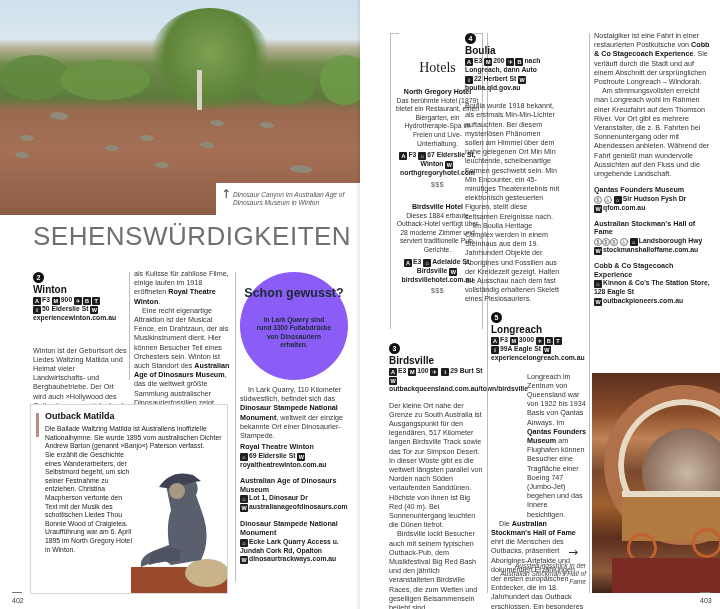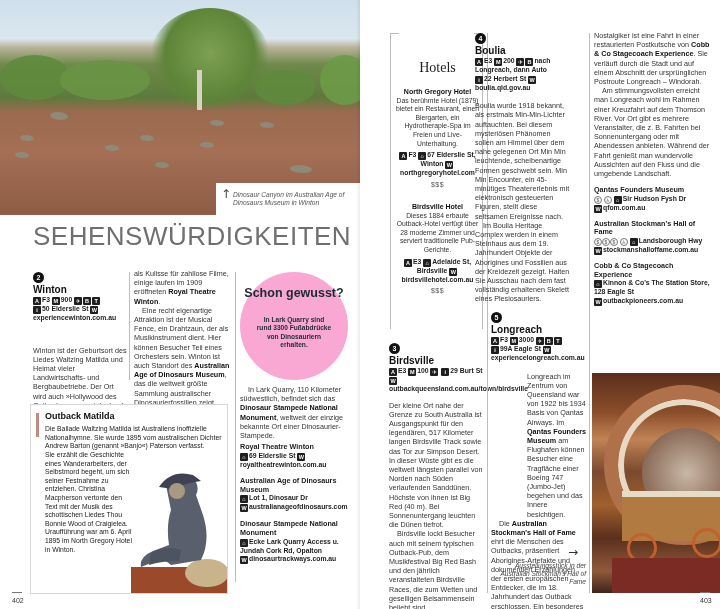--- a/index.html
+++ b/index.html
@@ -32,21 +32,21 @@
   .ico { display: inline-block; min-width: 8px; height: 8px; background: #1f1f1f; color: #fff; font-size: 5.5px; line-height: 8px; text-align: center; border-radius: 1px; padding: 0 1px; vertical-align: -1px; margin-right: 1px; font-weight: bold; }
   .ico-round { display: inline-block; width: 8px; height: 8px; border: 0.8px solid #777; border-radius: 50%; color: #777; font-size: 5px; line-height: 7px; text-align: center; vertical-align: -1px; }
   .body-text { font-size: 7.2px; line-height: 9.2px; color: #333; }
   .body-text b { color: #111; }
   .indent { text-indent: 8px; }
 
   .col { position: absolute; }
   .vrule { position: absolute; width: 1px; background: #bdbdbd; }
 
   
-  .fact-circle { position: absolute; left: 240px; top: 272px; width: 108px; height: 108px; border-radius: 50%; background: #f9a8d4; text-align: center; }
+  .fact-circle { position: absolute; left: 240px; top: 272px; width: 108px; height: 108px; border-radius: 50%; background: #8b5cf6; text-align: center; }
   .fact-title { position: absolute; left: 0; top: 15px; width: 108px; font-size: 12.5px; line-height: 13px; font-weight: bold; color: #1b2a33; }
   .fact-text { position: absolute; left: 16px; top: 44px; width: 76px; font-size: 6.6px; line-height: 8.4px; font-weight: bold; color: #1b2a33; }
 
   
   .matilda-box { position: absolute; left: 30px; top: 404px; width: 198px; height: 190px; border: 1px solid #d7d7d7; background: #fff; overflow: hidden; }
   .matilda-bar { position: absolute; left: 5px; top: 8px; width: 3px; height: 24px; background: #c08a84; }
   .matilda-title { position: absolute; left: 14px; top: 7px; font-weight: bold; font-size: 9px; color: #111; }
   .matilda-text1 { position: absolute; left: 14px; top: 20px; width: 180px; font-size: 6.8px; line-height: 8.6px; color: #222; }
   .matilda-text2 { position: absolute; left: 14px; top: 46px; width: 90px; font-size: 6.8px; line-height: 8.6px; color: #222; }
   .statue { position: absolute; left: 100px; top: 50px; width: 100px; height: 140px; }
@@ -110,21 +110,21 @@
       <span class="ico">✈</span><span class="ico">B</span><span class="ico">T</span><br>
       <span class="ico">i</span><span>50 Elderslie St</span>
       <span class="ico">W</span><br>
       <span>experiencewinton.com.au</span>
     </div>
     <div class="body-text" style="margin-top:23px;">Winton ist der Geburtsort des Liedes Waltzing Matilda und Heimat vieler Landwirtschafts- und Bergbaubetriebe. Der Ort wird auch »Hollywood des Outbacks« genannt: Im Laufe der Jahre diente er</div>
   </div>
   <div class="vrule" style="left:129px;top:272px;height:108px;"></div>
 
   <div class="col body-text" style="left:134px;top:269px;width:100px;">
-    <span>als Kulisse für zahllose Filme, einige laufen im 1909 eröffneten </span><b>Royal Theatre Winton</b><span>.</span>
+    <span>als Kulisse für zahllose Filme, einige laufen im 1918 eröffneten </span><b>Royal Theatre Winton</b><span>.</span>
     <div class="indent"><span>Eine recht eigenartige Attraktion ist der Musical Fence, ein Drahtzaun, der als Musikinstrument dient. Hier können Besucher Teil eines Orchesters sein. Winton ist auch Standort des </span><b>Australian Age of Dinosaurs Museum</b><span>, das die weltweit größte Sammlung australischer Dinosaurierfossilien zeigt.</span></div>
   </div>
   <div class="vrule" style="left:235px;top:272px;height:310px;"></div>
 
   <div class="fact-circle">
     <div class="fact-title">Schon gewusst?</div>
     <div class="fact-text">In Lark Quarry sind rund 3300 Fußabdrücke von Dinosauriern erhalten.</div>
   </div>
 
   <div class="col body-text" style="left:240px;top:385px;width:110px;">
@@ -191,21 +191,21 @@
     <span class="ico">M</span><span>100</span>
     <span class="ico">✈</span>
     <span class="ico">i</span><span>29 Burt St</span>
     <span class="ico">W</span><span>outbackqueensland.com.au/town/birdsville</span>
   </div>
   <div class="body-text" style="margin-top:7px;">Der kleine Ort nahe der Grenze zu South Australia ist Ausgangspunkt für den legendären, 517 Kilometer langen Birdsville Track sowie das Tor zur Simpson Desert. In dieser Wüste gibt es die weltweit längsten parallel von Norden nach Süden verlaufenden Sanddünen. Höchste von ihnen ist Big Red (40 m). Bei Sonnenuntergang leuchten die Dünen tiefrot.</div>
   <div class="body-text indent">Birdsville lockt Besucher auch mit seinem typischen Outback-Pub, dem Musikfestival Big Red Bash und den jährlich veranstalteten Birdsville Races, die zum Wetten und geselligen Beisammensein beliebt sind.</div>
 </div>
 <div class="vrule" style="left:487px;top:33px;height:560px;"></div>
 
-<div class="col" style="left:475px;top:33px;width:96px;">
+<div class="col" style="left:465px;top:33px;width:96px;">
   <span class="num-badge">4</span>
   <div class="entry-title">Boulia</div>
   <div class="info">
     <span class="ico">A</span><span>E3</span>
     <span class="ico">M</span><span>200</span>
     <span class="ico">✈</span><span class="ico">B</span><span>nach Longreach, dann Auto</span><br>
     <span class="ico">i</span><span>22 Herbert St</span>
     <span class="ico">W</span><span>boulia.qld.gov.au</span>
   </div>
   <div class="body-text" style="margin-top:9px;">Boulia wurde 1918 bekannt, als erstmals Min-Min-Lichter auftauchten. Bei diesem mysteriösen Phänomen sollen am Himmel über dem nahe gelegenen Ort Min Min leuchtende, scheibenartige Formen geschwebt sein. Min Min Encounter, ein 45-minütiges Theatererlebnis mit elektronisch gesteuerten Figuren, stellt diese seltsamen Ereignisse nach.</div>

